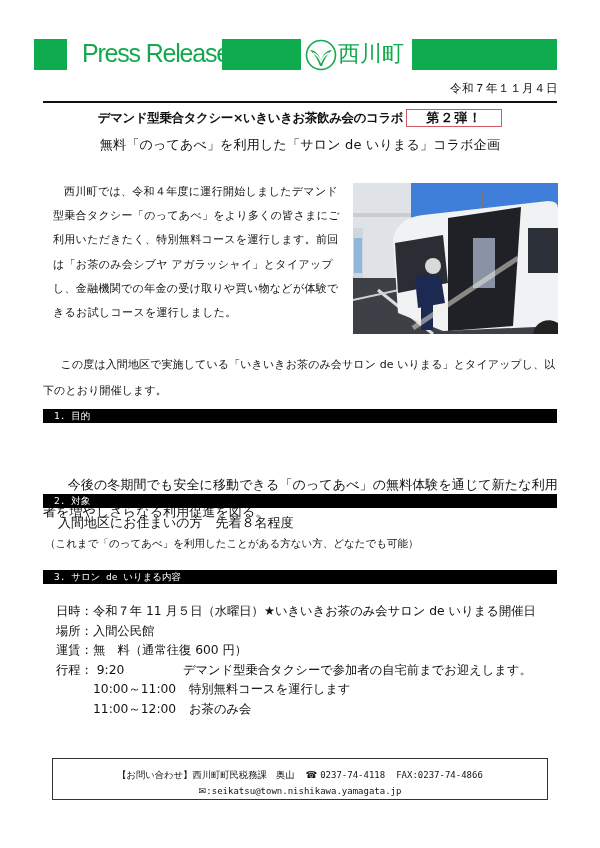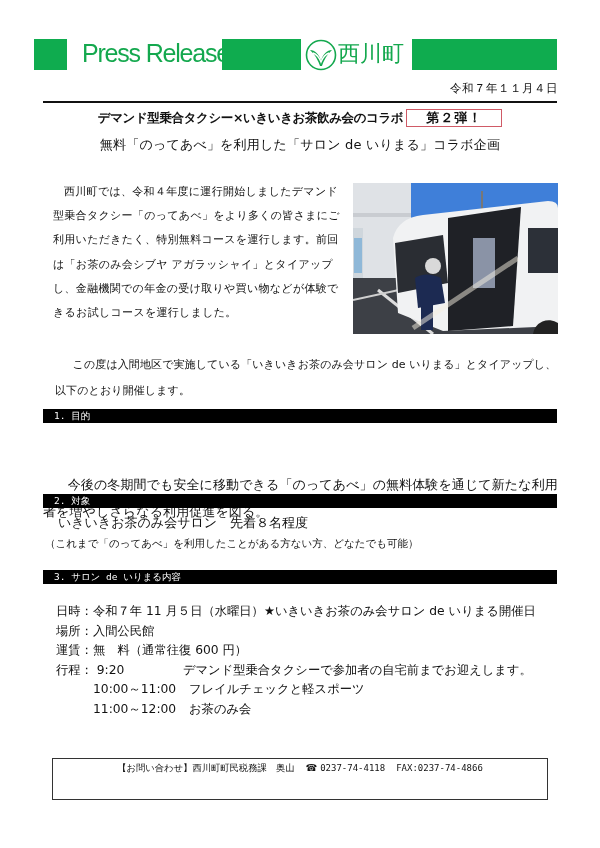--- a/index.html
+++ b/index.html
@@ -21,36 +21,36 @@
     .headline { position: absolute; left: 0; width: 600px; top: 109px; text-align: center; font-size: 12.5px; font-weight: bold; letter-spacing: -0.4px; line-height: 18px; }
     .headline .badge { display: inline-block; border: 1.5px solid #d05a66; padding: 0 19px; margin-left: 3px; font-size: 13px; letter-spacing: 1px; line-height: 16px; }
     .subhead { position: absolute; left: 0; width: 600px; top: 136px; text-align: center; font-size: 13px; line-height: 18px; letter-spacing: 0.2px; }
 
     .intro { position: absolute; left: 53px; top: 180px; width: 290px; font-size: 11px; line-height: 24.2px; letter-spacing: 0.3px; }
     .intro p { text-indent: 1em; }
 
     .photo { position: absolute; left: 353px; top: 183px; width: 205px; height: 151px; overflow: hidden; }
 
     .para2 { position: absolute; left: 43px; top: 352px; width: 520px; font-size: 11px; line-height: 26px; letter-spacing: 0.1px; }
-    .para2 p { text-indent: 1.6em; margin-left: 12px; }
+    .para2 p { text-indent: 1.6em; }
 
     .sec-bar { position: absolute; left: 43px; width: 514px; height: 14px; background: #000; color: #fff; font-size: 9.5px; line-height: 14px; padding-left: 11px; font-family: "DejaVu Sans Mono", monospace; letter-spacing: 0px; }
 
     .purpose { position: absolute; left: 43px; top: 427px; width: 520px; font-size: 13px; line-height: 27px; letter-spacing: 0.1px; margin-top: 44px; }
     .purpose p { text-indent: 1.9em; }
 
     .target-main { position: absolute; left: 58px; top: 514px; font-size: 13px; line-height: 18px; }
     .target-note { position: absolute; left: 45px; top: 535px; font-size: 10.5px; line-height: 16px; }
 
     .details { position: absolute; left: 56px; top: 602px; font-size: 12.3px; line-height: 19.5px; }
     .details .row { white-space: pre; }
     .sched-row { white-space: pre; }
     .sched-indent { padding-left: 37px; }
 
-    .contact { position: absolute; left: 52px; top: 758px; width: 496px; height: 42px; border: 1.3px solid #333; text-align: center; font-size: 9.3px; line-height: 15px; padding-top: 1px; font-family: "DejaVu Sans", sans-serif; }
+    .contact { position: absolute; left: 52px; top: 758px; width: 496px; height: 42px; border: 1.3px solid #333; text-align: center; font-size: 9.3px; line-height: 15px; padding-top: 8px; font-family: "DejaVu Sans", sans-serif; }
     .contact .mono { font-family: "DejaVu Sans Mono", monospace; font-size: 9px; }
   </style>
 </head>
 <body>
 
 <div class="hdr-sq"></div>
 <div class="hdr-title">Press Release</div>
 <div class="hdr-bar-mid"></div>
 <svg class="hdr-logo" viewBox="0 0 32 32">
   <circle cx="16" cy="16" r="14.5" fill="none" stroke="#14a84e" stroke-width="1.6"></circle>
@@ -111,33 +111,36 @@
 <div class="para2">
   <p>この度は入間地区で実施している「いきいきお茶のみ会サロン de いりまる」とタイアップし、以下のとおり開催します。</p>
 </div>
 
 <div class="sec-bar" style="top:409px;">1. 目的</div>
 <div class="purpose">
   <p>今後の冬期間でも安全に移動できる「のってあべ」の無料体験を通じて新たな利用者を増やしさらなる利用促進を図る。</p>
 </div>
 
 <div class="sec-bar" style="top:494px;">2. 対象</div>
-<div class="target-main">いきいきお茶のみ会サロン　先着８名程度</div>
+<div class="target-main">入間地区にお住まいの方　先着８名程度</div>
 <div class="target-note">（これまで「のってあべ」を利用したことがある方ない方、どなたでも可能）</div>
 
 <div class="sec-bar" style="top:570px;">3. サロン de いりまる内容</div>
 <div class="details">
   <div class="row"><span>日時：</span><span>令和７年 11 月５日（水曜日）★いきいきお茶のみ会サロン de いりまる開催日</span></div>
   <div class="row"><span>場所：</span><span>入間公民館</span></div>
   <div class="row"><span>運賃：</span><span>無　料（通常往復 600 円）</span></div>
   <div class="sched-row"><span>行程：</span><span style="display:inline-block;width:90px;"> 9:20</span><span>デマンド型乗合タクシーで参加者の自宅前までお迎えします。</span></div>
-  <div class="sched-row sched-indent"><span style="display:inline-block;width:96px;">10:00～11:00</span><span>フレイルチェックと軽スポーツ</span></div>
+  <div class="sched-row sched-indent"><span style="display:inline-block;width:96px;">10:00～11:00</span><span>特別無料コースを運行します</span></div>
   <div class="sched-row sched-indent"><span style="display:inline-block;width:96px;">11:00～12:00</span><span>お茶のみ会</span></div>
 </div>
 
 <div class="contact">
   <div>
     <span>【お問い合わせ】</span><span>西川町町民税務課　奥山</span>
     <span style="margin-left:8px;">☎</span>
     <span class="mono">0237-74-4118</span>
     <span class="mono" style="margin-left:8px;">FAX:0237-74-4866</span>
   </div>
+  <div>
+    <span>✉</span><span class="mono">:seikatsu@town.nishikawa.yamagata.jp</span>
+  </div>
 </div>
 
 </body></html>

